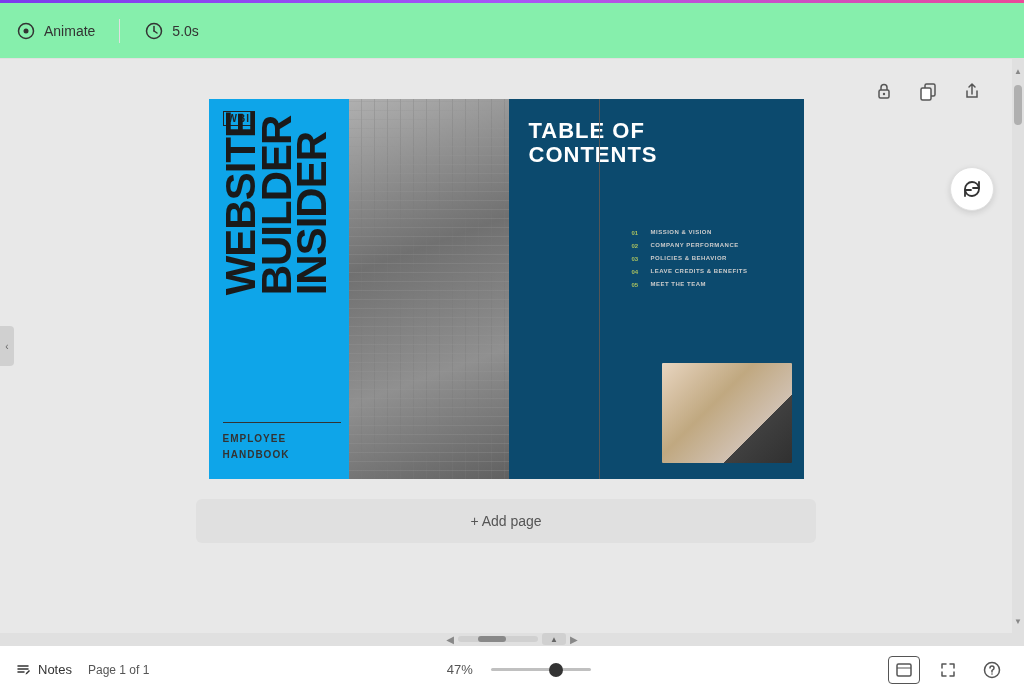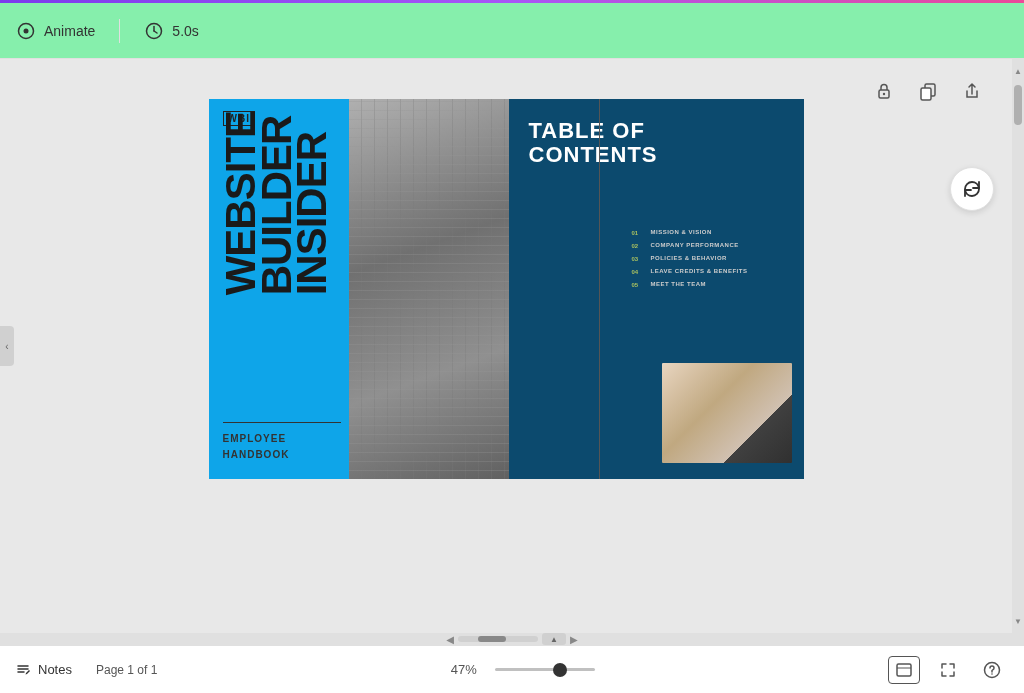--- a/index.html
+++ b/index.html
@@ -331,21 +331,21 @@
       border-top: 1px solid #e0e0e0;
       display: flex;
       align-items: center;
       padding: 0 16px;
       justify-content: space-between;
       flex-shrink: 0;
     }
     .statusbar-left {
       display: flex;
       align-items: center;
-      gap: 24px;
+      gap: 16px;
     }
     .notes-btn {
       display: flex;
       align-items: center;
       gap: 6px;
       cursor: pointer;
       color: #333;
       font-size: 13px;
       font-weight: 500;
     }
@@ -541,20 +541,23 @@
         </div>
         <div class="toc-photo">
           <div class="toc-photo-inner">
             
           </div>
         </div>
       </div>
 
     </div>
 
+    <div class="add-page-btn">
+      <span>+ Add page</span>
+    </div>
 
   </div>
 
   <div class="scrollbar-right">
     <div class="scroll-arrow">▲</div>
     <div class="scrollbar-thumb"></div>
     <div class="scroll-arrow" style="margin-top:auto;">▼</div>
   </div>
 
 </div>

